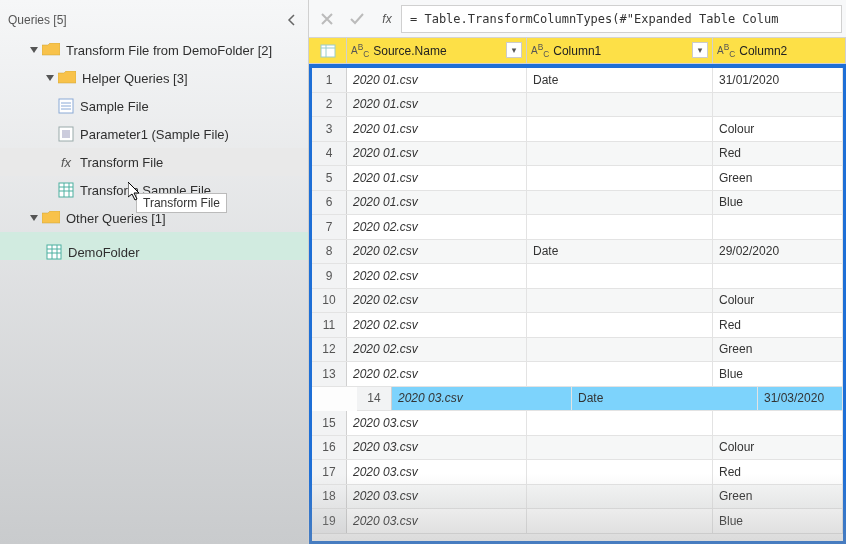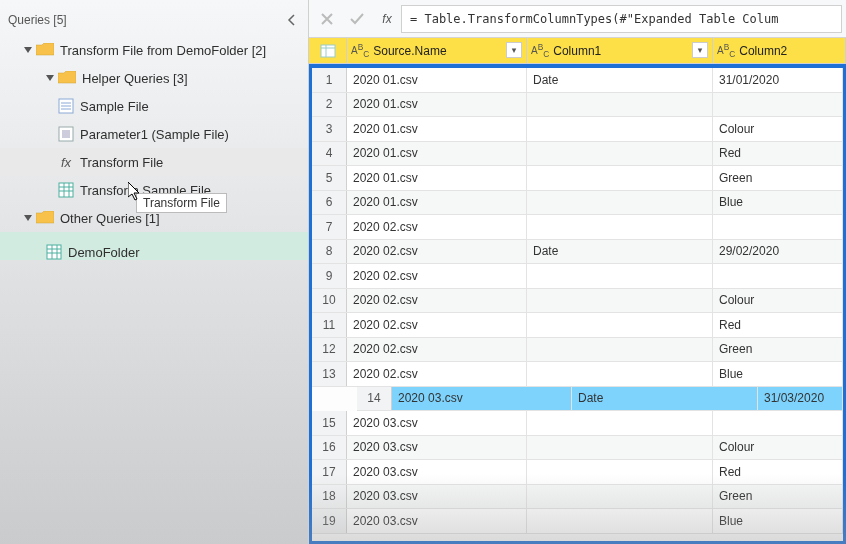--- a/index.html
+++ b/index.html
@@ -46,21 +46,21 @@
   .tree-row.selected { background: #e9e9e9; }
   .tree-row.highlight { background: #d1ebe0; align-items: flex-end; }
   .tree-row .label { margin-left: 4px; }
   .toggle {
     width: 12px; display:inline-flex; justify-content:center; color:#555;
   }
   .folder-icon svg, .file-icon svg { display:block; }
   .folder-icon { width:18px; height:14px; margin: 0 2px 0 2px; }
   .file-icon { width:16px; height:16px; margin: 0 2px 0 2px; }
   .fx-icon { font-style: italic; color:#555; width:16px; text-align:center; margin:0 2px; }
-  .indent1 { padding-left: 22px; }
+  .indent1 { padding-left: 28px; }
   .indent2 { padding-left: 44px; }
   .indent3 { padding-left: 56px; }
   .cursor {
     position:absolute;
     left: 128px; top: 182px;
     z-index: 50;
     pointer-events:none;
   }
   .tooltip {
     position:absolute;
@@ -167,21 +167,21 @@
     align-items:center;
     overflow:hidden;
   }
   .cell.idx {
     width:35px;
     justify-content:center;
     background:#f2f3f4;
     color:#555;
     border-right:1px solid #d0d0d0;
   }
-  .cell.src { width:180px; }
+  .cell.src { width:180px;font-style:italic; }
   .cell.c1 { width:186px; }
   .cell.c2 { flex:1; }
   
   .fade {
     position:absolute;left:0;right:0;bottom:0;height:70px;
     background: linear-gradient(to bottom, rgba(200,200,200,0), rgba(150,150,150,0.35));
     pointer-events:none;
   }
 </style>
 </head>

